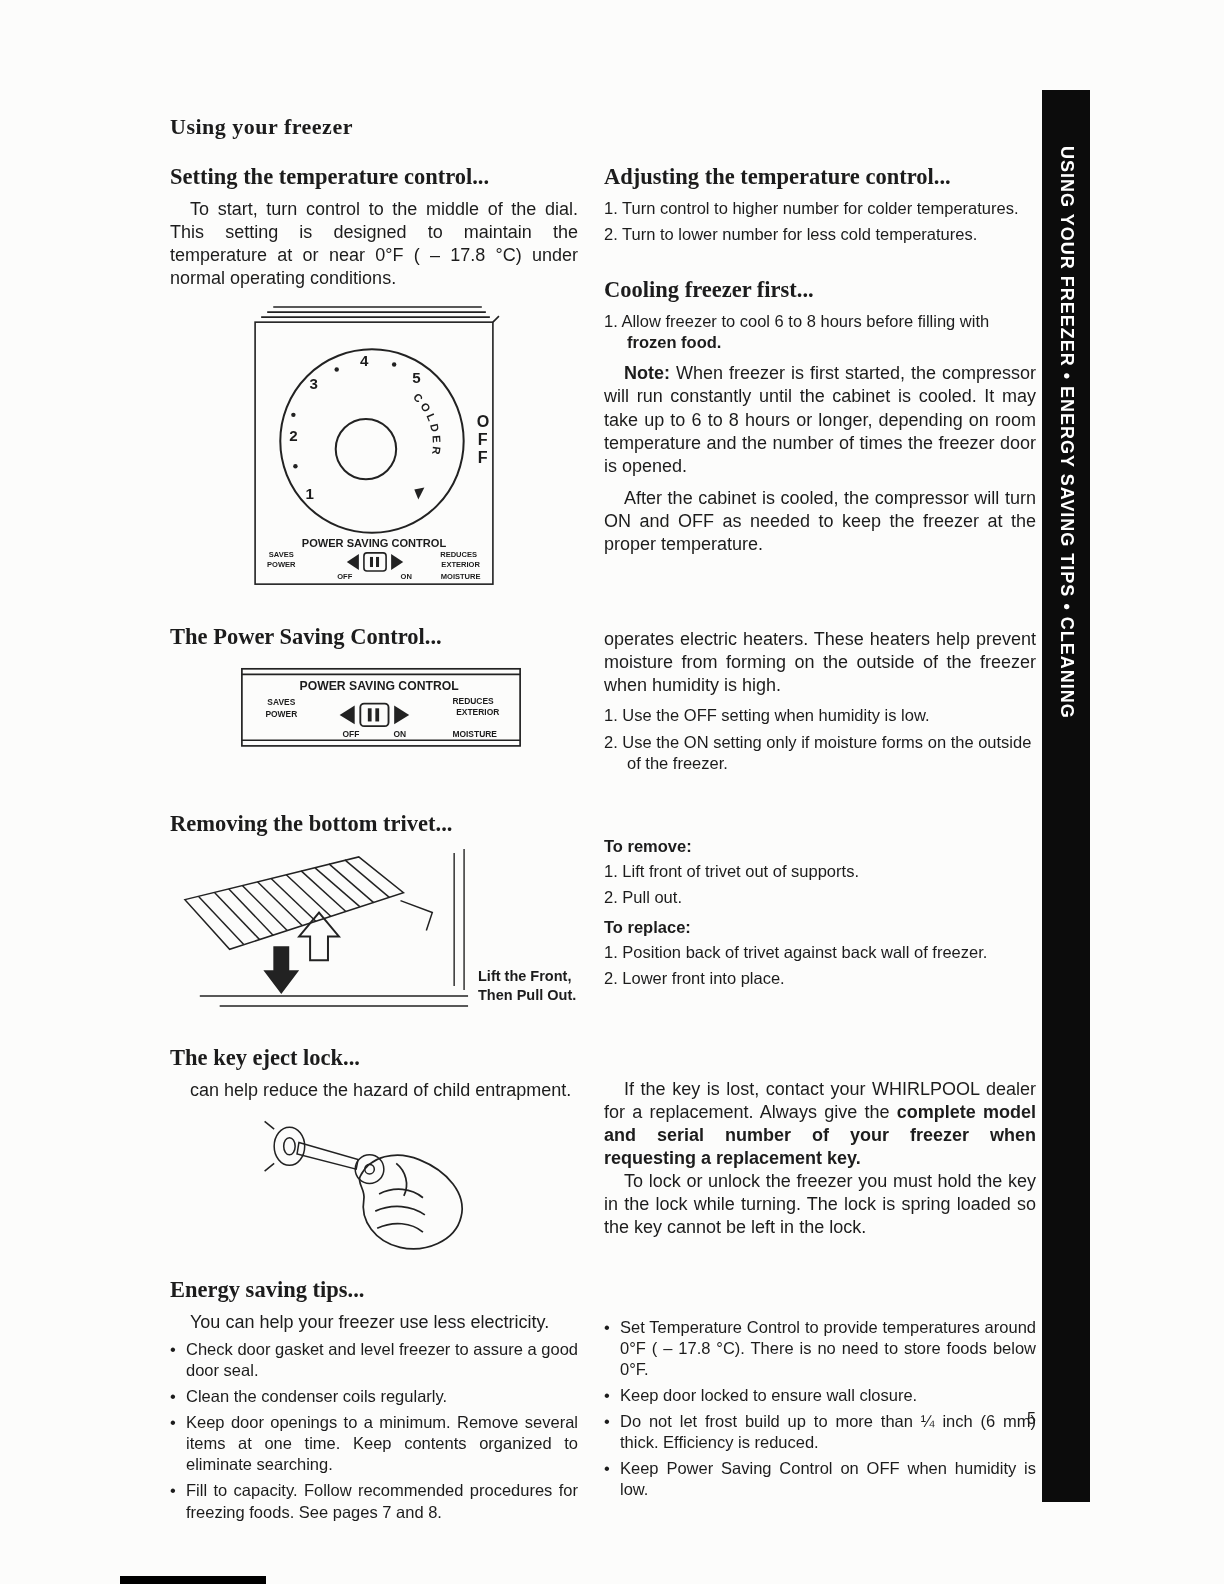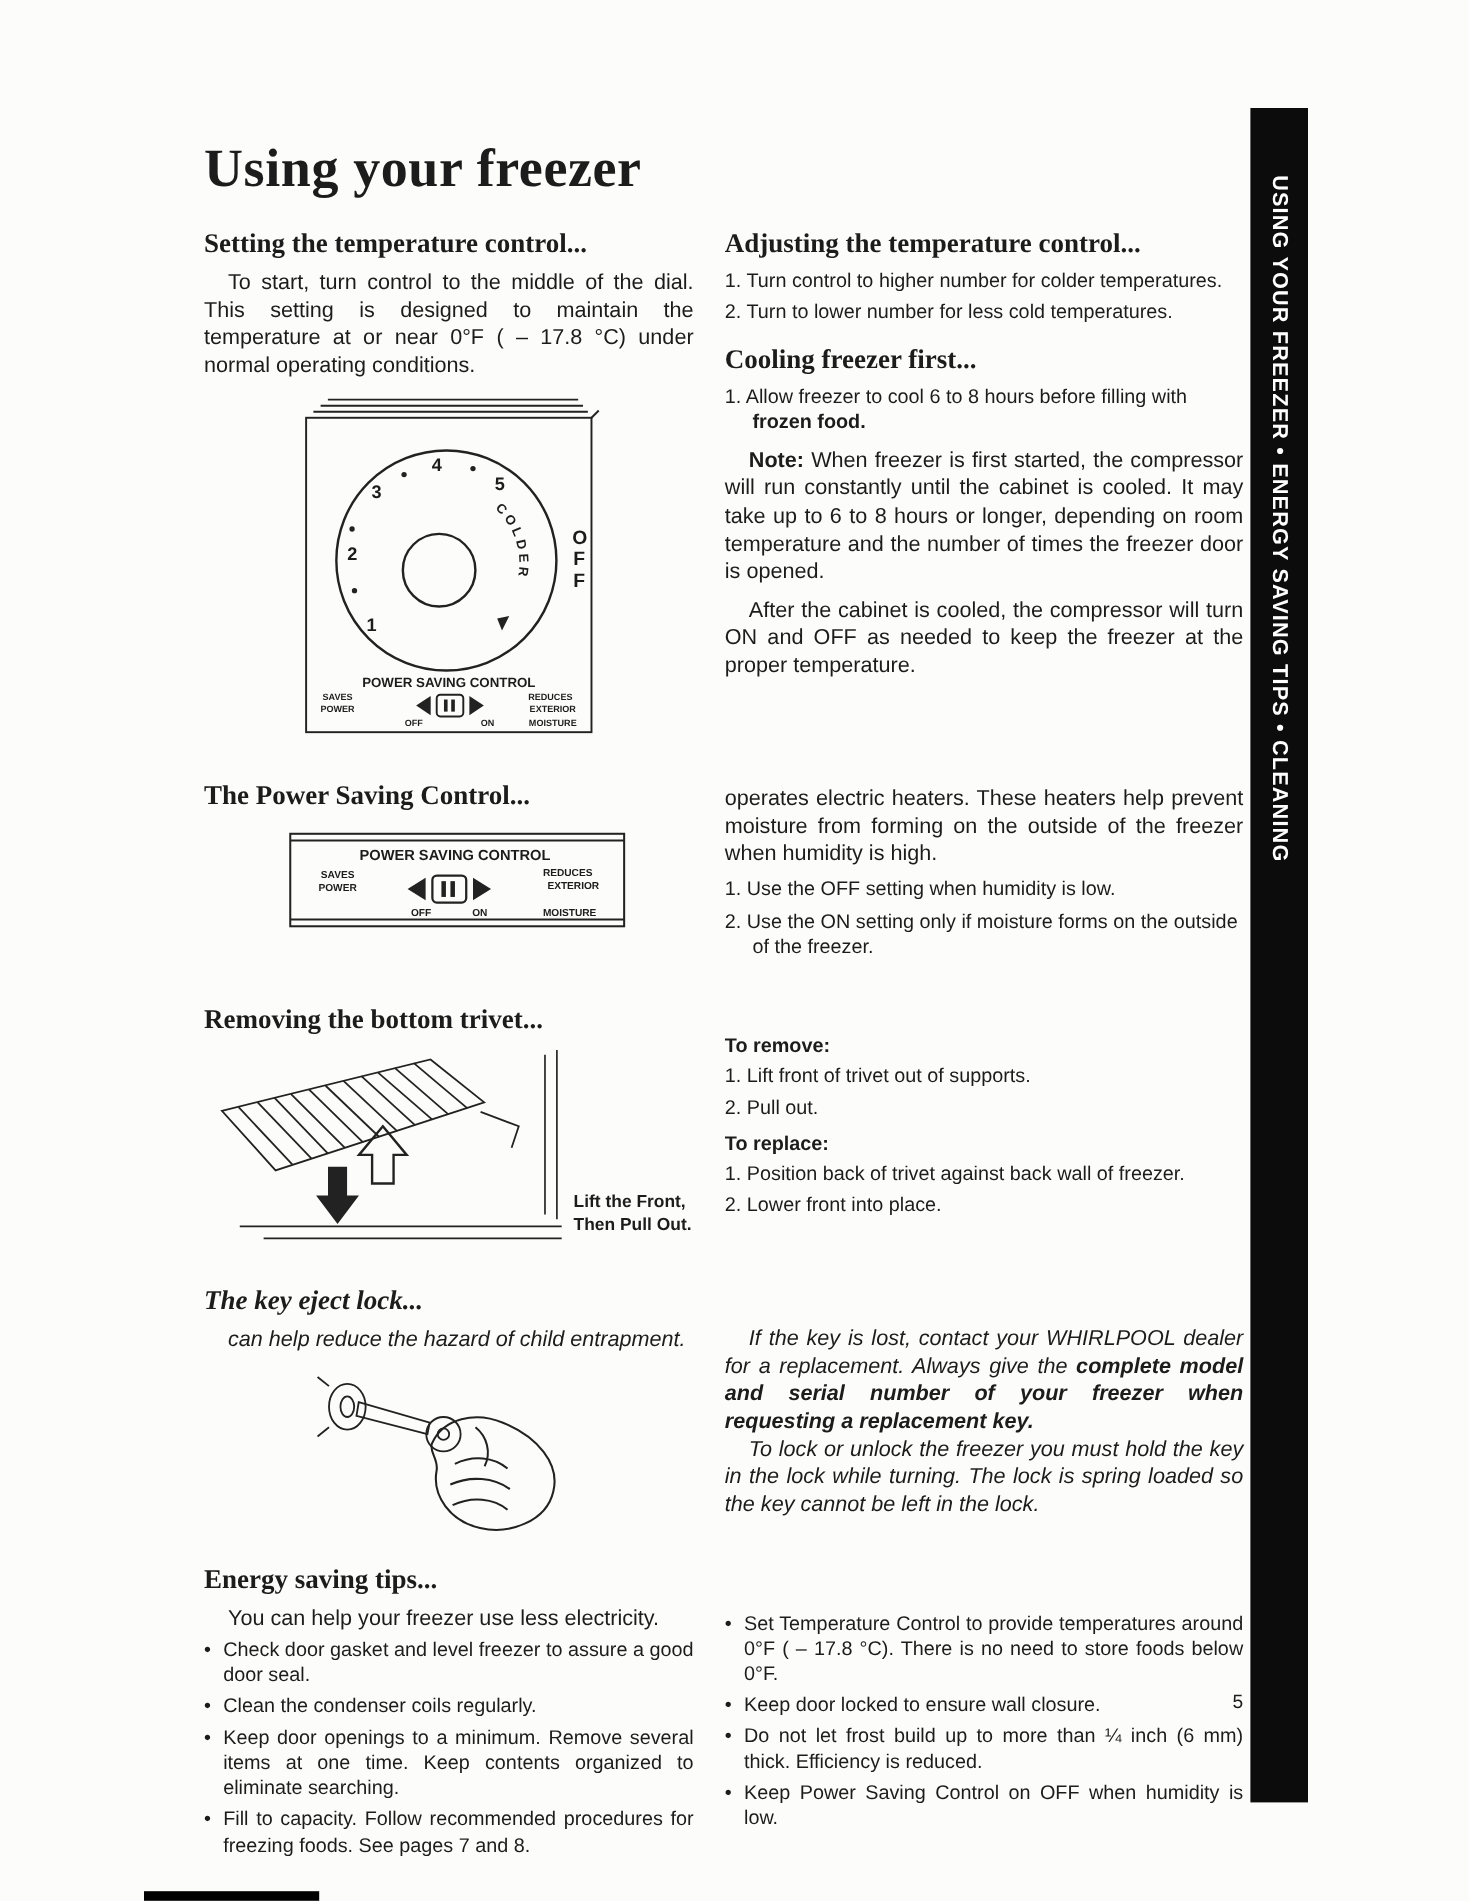--- a/index.html
+++ b/index.html
@@ -1,37 +1,37 @@
 <!DOCTYPE html>
 <html><head>
 <meta charset="utf-8">
 <style>
   * { margin:0; padding:0; box-sizing:border-box; }
   html,body { width:1224px; height:1584px; }
   body { position:relative; background:#fcfcfb; font-family:"Liberation Sans",sans-serif; color:#1c1c1c; overflow:hidden; }
 
   .content { position:absolute; left:170px; top:114px; width:866px; }
-  .page-title { font-family:"Liberation Serif",serif; font-weight:bold; font-size:45px; letter-spacing:.5px; margin-bottom:24px; }
+  .page-title { font-family:"Liberation Serif",serif; font-weight:bold; font-size:22px; letter-spacing:.5px; margin-bottom:24px; }
   h2.sec { font-family:"Liberation Serif",serif; font-weight:bold; font-size:22.5px; margin-bottom:8px; }
   .row { display:flex; align-items:flex-start; }
   .col-l { width:434px; padding-right:26px; flex:none; }
   .col-r { flex:1; min-width:0; }
   .para { font-size:18px; line-height:1.28; text-align:justify; }
   .indent { text-indent:20px; }
   .mt { margin-top:9px; }
   .num-item { font-size:16.5px; line-height:1.28; padding-left:23px; text-indent:-23px; margin-bottom:5px; }
   .b { font-weight:bold; }
   .label { font-weight:bold; font-size:16.5px; margin:10px 0 5px; }
   .bullet-item { display:flex; font-size:16.5px; line-height:1.28; margin-bottom:5px; }
   .bullet-marker { width:16px; flex:none; }
   .bullet-text { flex:1; text-align:justify; }
 
   .row-psc { margin-top:30px; }
   .row-trivet { margin-top:32px;justify-content:flex-end; }
-  .row-key { margin-top:26px;font-style:italic; }
+  .row-key { margin-top:26px; }
   .row-energy { margin-top:24px; }
   .pt-sm { padding-top:4px; } .pt-md { padding-top:16px; } .pt-lg { padding-top:24px; } .pt-xl { padding-top:40px; }
 
   .fig-dial { width:262px; margin:12px auto 0; display:block; }
   .fig-panel { width:282px; margin:16px 0 0 70px; display:block; }
   .fig-trivet-wrap { display:flex; margin-top:8px; align-items:flex-end; }
   .fig-trivet { width:308px; flex:none; display:block; }
   .trivet-caption { font-weight:bold; font-size:14.5px; line-height:1.3; padding-bottom:14px; }
   .fig-hand { width:248px; margin:8px 0 0 66px; display:block; }
 
@@ -112,21 +112,21 @@
           </g>
         </g>
       </svg>
     </div>
 
     <div class="col-r">
       <h2 class="sec">Adjusting the temperature control...</h2>
       <p class="num-item">1. Turn control to higher number for colder temperatures.</p>
       <p class="num-item">2. Turn to lower number for less cold temperatures.</p>
 
-      <h2 class="sec" style="margin-top:16px;">Cooling freezer first...</h2>
+      <h2 class="sec" style="margin-top:32px;">Cooling freezer first...</h2>
       <p class="num-item"><span>1. Allow freezer to cool 6 to 8 hours before filling with</span><span class="b"> frozen food.</span></p>
       <p class="para indent mt"><span class="b">Note:</span><span> When freezer is first started, the compressor will run constantly until the cabinet is cooled. It may take up to 6 to 8 hours or longer, depending on room temperature and the number of times the freezer door is opened.</span></p>
       <p class="para indent mt">After the cabinet is cooled, the compressor will turn ON and OFF as needed to keep the freezer at the proper temperature.</p>
     </div>
   </div>
 
   <div class="row row-psc">
     <div class="col-l">
       <h2 class="sec">The Power Saving Control...</h2>
 

